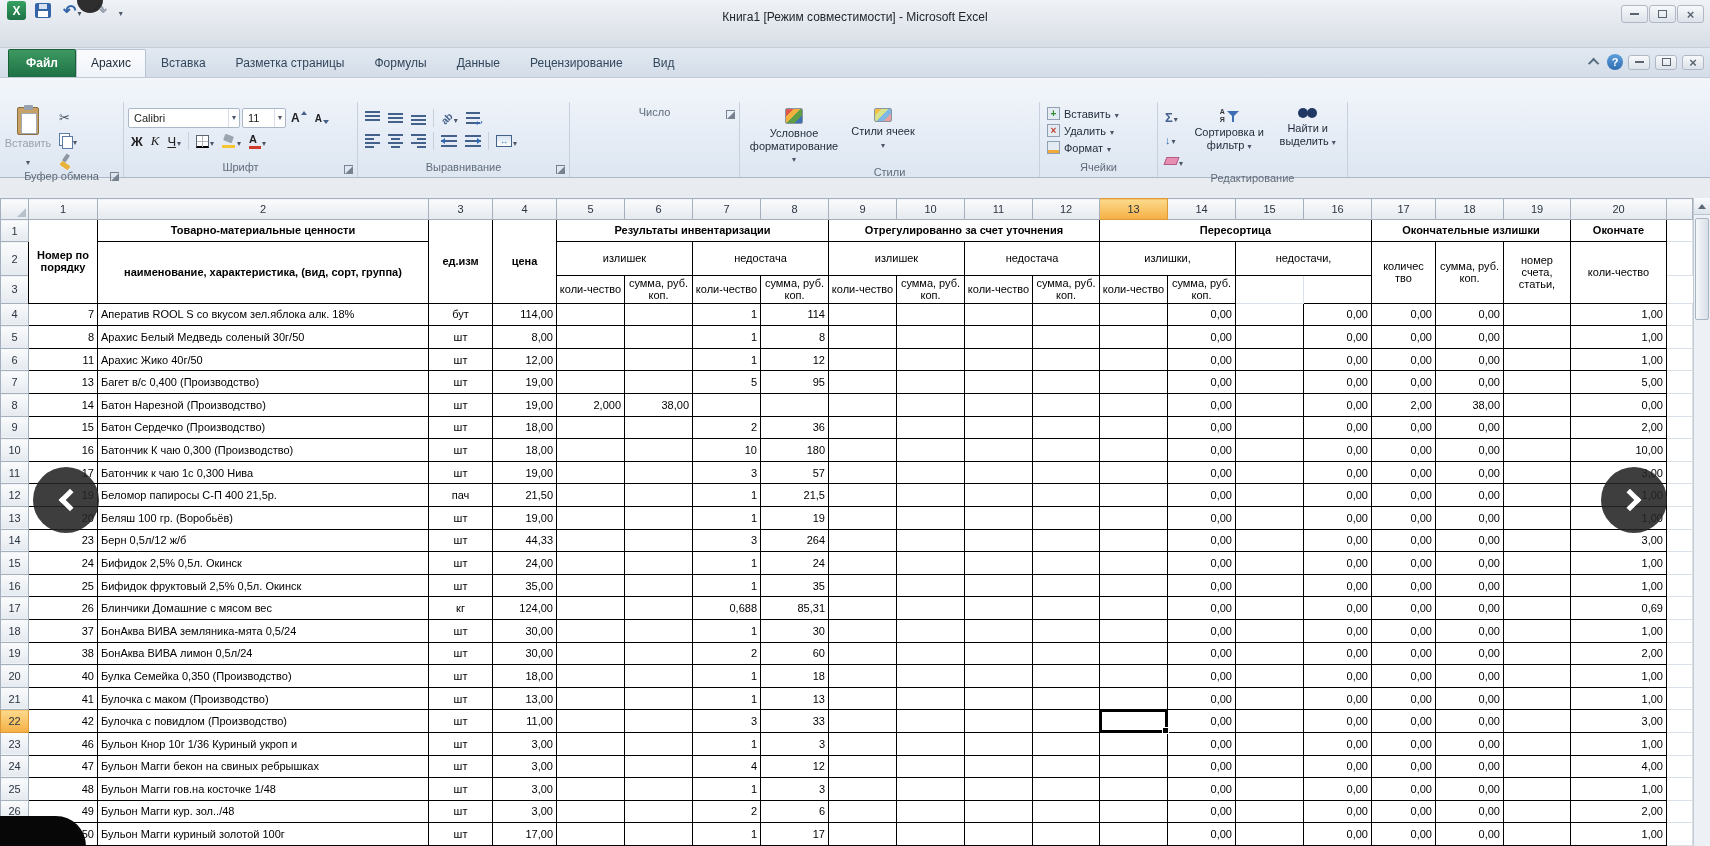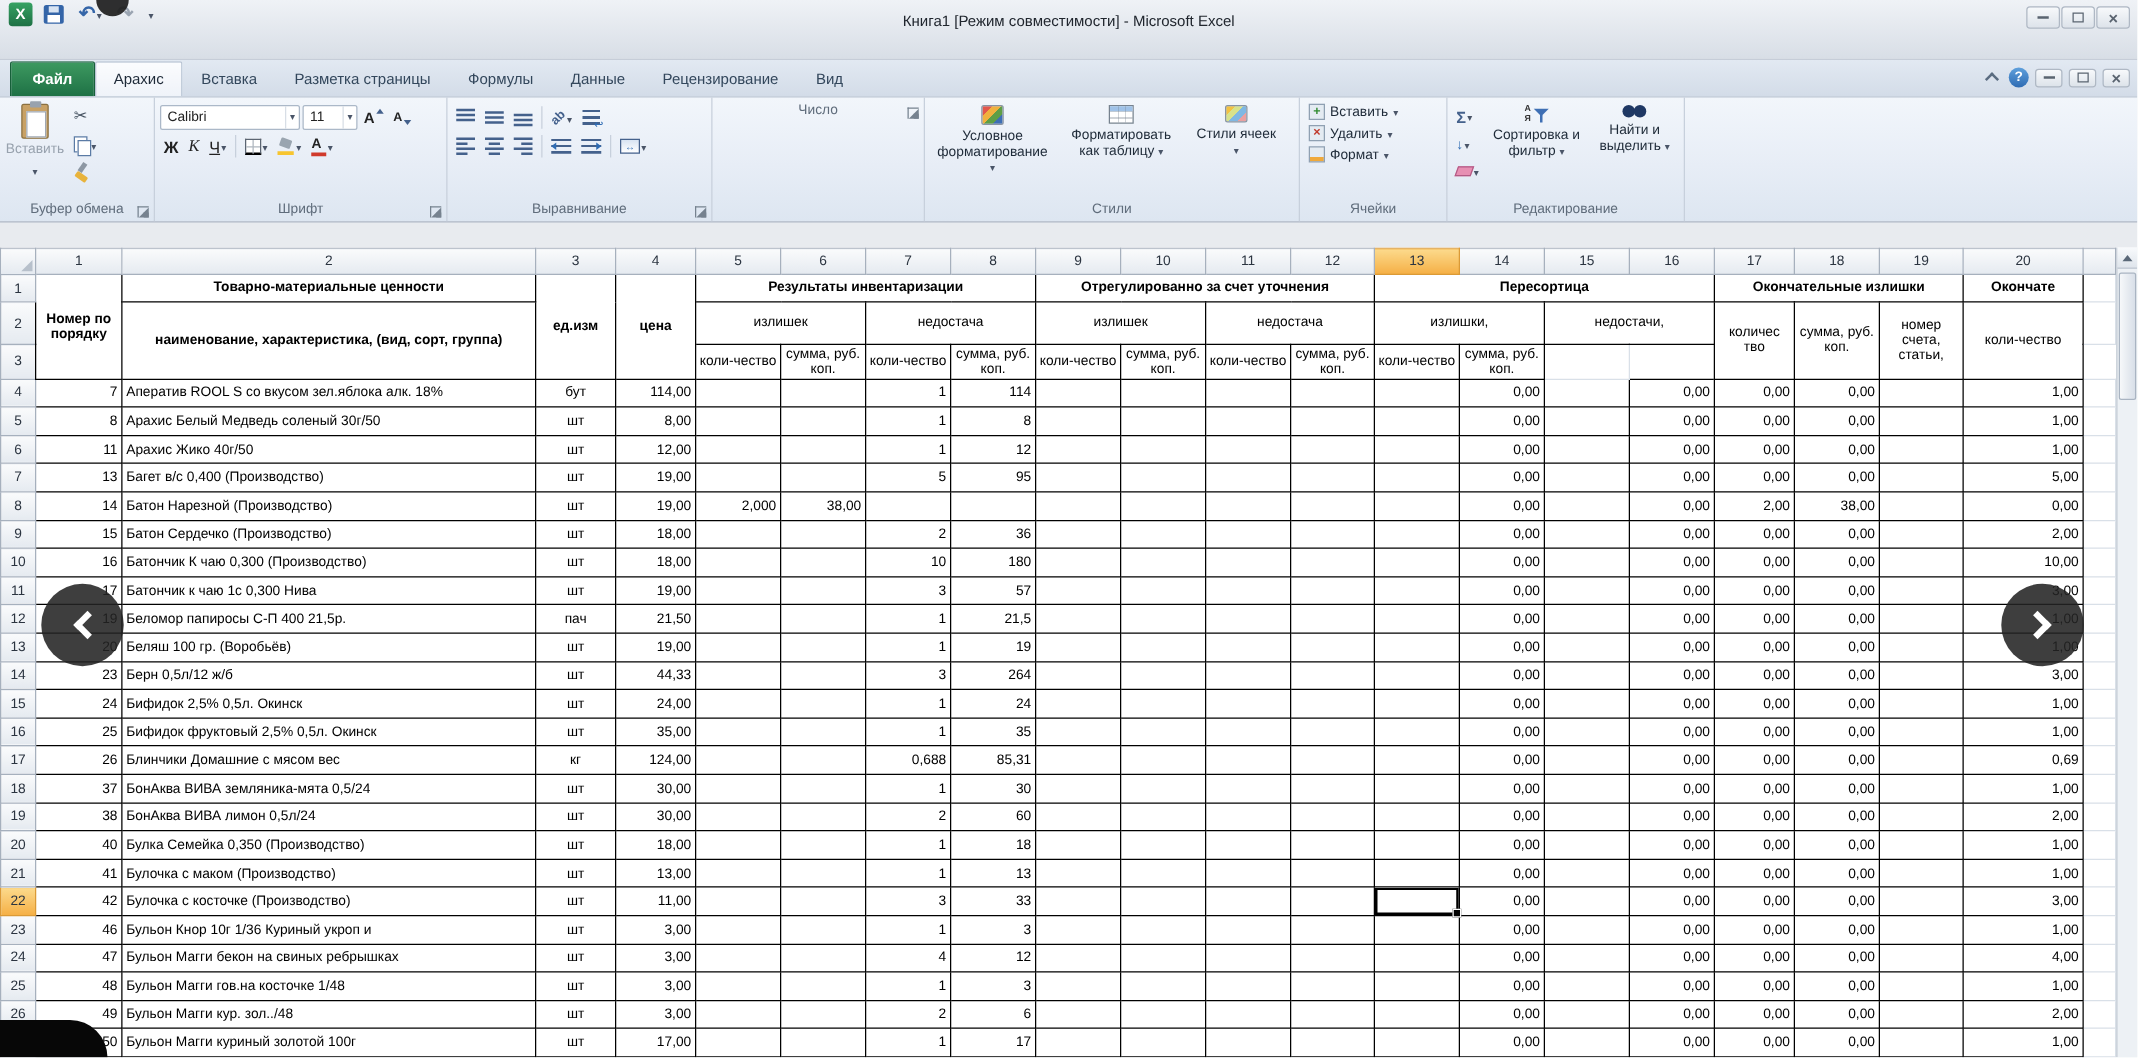--- a/index.html
+++ b/index.html
@@ -34,21 +34,21 @@
   .tab { font-size:12px; color:#33475C; padding:6px 14px 7px; border:1px solid transparent; border-bottom:none; border-radius:2px 2px 0 0; }
   .tab.file { background:linear-gradient(#3D9960,#1E7145); color:#fff; margin-left:8px; padding:6px 17px 7px; font-weight:bold; border-color:#17603A; }
   .tab.active { background:linear-gradient(#FBFCFE,#EFF3F9); border-color:#B9C4D3; color:#1E2A38; }
   .tr-right { position:absolute; right:6px; top:6px; display:flex; align-items:center; gap:5px; }
   .ic-chevup { width:8px; height:8px; border-left:2px solid #5A6C80; border-top:2px solid #5A6C80; transform:rotate(45deg) translateY(2px); }
   .ic-help { width:16px; height:16px; border-radius:50%; background:linear-gradient(#5FA0DC,#2F6CB3); color:#fff; font-size:11px; font-weight:bold; display:flex; align-items:center; justify-content:center; }
   .ic-help::before { content:"?"; }
 
   
   .ribbon { height:100px; background:linear-gradient(#F2F6FB 0%,#E7EDF6 55%,#DDE6F1 100%); border-bottom:1px solid #AEB8C6; display:flex; align-items:stretch; }
-  .rgroup { display:flex; flex-direction:column; border-right:1px solid #C7D0DC; padding:3px 4px 0; position:relative; }
+  .rgroup { display:flex; flex-direction:column; border-right:1px solid #C7D0DC; padding:3px 4px 0; position:relative;margin-top:24px; }
   .rgc { flex:1; }
   .rg-label { height:17px; font-size:11px; color:#5F6C7B; text-align:center; position:relative; line-height:15px; }
   .launcher { position:absolute; right:0; bottom:3px; width:9px; height:9px; border-left:1px solid #76828F; border-top:1px solid #76828F; }
   .launcher::after { content:""; position:absolute; right:0; bottom:0; width:0; height:0; border-left:4px solid transparent; border-top:4px solid transparent; border-right:4px solid #76828F; border-bottom:4px solid #76828F; }
   .rrow { display:flex; align-items:center; gap:2px; margin-top:3px; }
   .sbtn { display:inline-flex; align-items:center; gap:1px; padding:1px 3px; border-radius:2px; }
   .vsep { width:1px; height:18px; background:#C7D0DC; margin:0 2px; }
   .combo { display:inline-flex; align-items:center; background:#fff; border:1px solid #ABB8C8; height:20px; font-size:11px; color:#222; padding-left:5px; border-radius:2px; }
   .combo .dd { margin-left:auto; border-left:1px solid #D8DEE6; align-self:stretch; display:flex; align-items:center; padding:0 3px; }
 
@@ -406,24 +406,20 @@
 
     <div class="rgroup" style="width:170px">
       <div class="rg-label"><span>Число</span><span class="launcher"></span></div>
     </div>
 
     <div class="rgroup" style="width:300px">
       <div class="rgc" style="display:flex;">
         <div class="bigv" style="width:100px">
           <span class="ic-cond"></span>
           <span class="lab"><span>Условное форматирование</span> <span class="dd"></span></span>
-        </div>
-        <div class="bigv" style="width:106px">
-          <span class="ic-ftable"></span>
-          <span class="lab"><span>Форматировать как таблицу</span> <span class="dd"></span></span>
         </div>
         <div class="bigv" style="width:78px">
           <span class="ic-cstyles"></span>
           <span class="lab"><span>Стили ячеек</span> <span class="dd"></span></span>
         </div>
       </div>
       <div class="rg-label"><span>Стили</span></div>
     </div>
 
     <div class="rgroup" style="width:118px">
@@ -1004,21 +1000,21 @@
             <td class="cell ta-r">0,00</td>
             <td class="cell ta-r">0,00</td>
             <td class="cell ta-r">0,00</td>
             <td class="cell ta-r"></td>
             <td class="cell ta-r">1,00</td>
             <td class="ghost"></td>
           </tr>
           <tr class="datarow">
             <td class="rowhead sel">22</td>
             <td class="cell ta-r">42</td>
-            <td class="cell ta-l">Булочка с косточке (Производство)</td>
+            <td class="cell ta-l">Булочка с повидлом (Производство)</td>
             <td class="cell ta-c">шт</td>
             <td class="cell ta-r">11,00</td>
             <td class="cell ta-r"></td>
             <td class="cell ta-r"></td>
             <td class="cell ta-r">3</td>
             <td class="cell ta-r">33</td>
             <td class="cell ta-r"></td>
             <td class="cell ta-r"></td>
             <td class="cell ta-r"></td>
             <td class="cell ta-r"></td>

